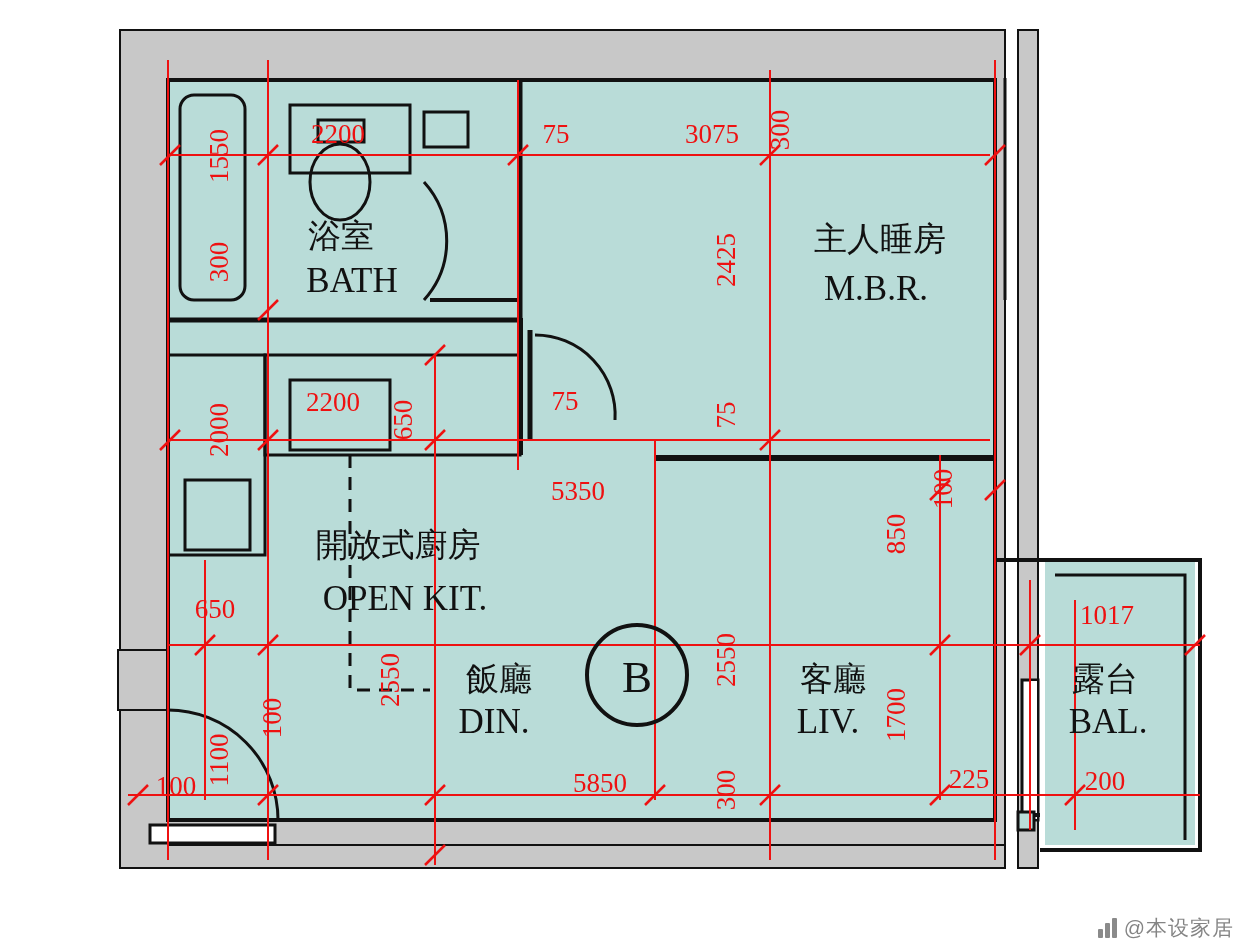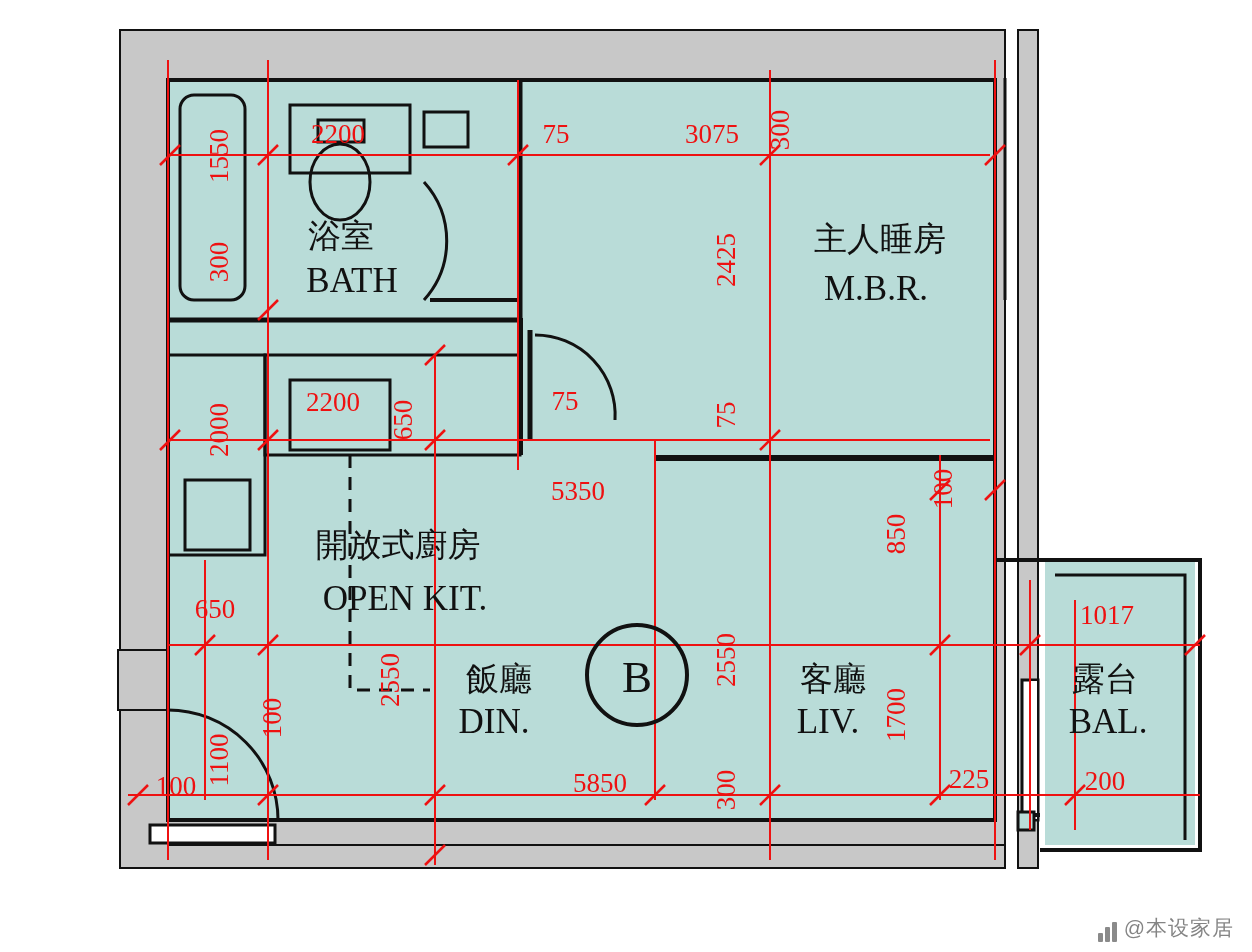--- a/index.html
+++ b/index.html
@@ -4,21 +4,21 @@
 <style>
   html,body{margin:0;padding:0;}
   body{width:1252px;height:952px;background:#ffffff;font-family:"Liberation Serif",serif;overflow:hidden;}
   #stage{position:relative;width:1252px;height:952px;}
   svg{position:absolute;left:0;top:0;}
   .dim{fill:#ee1111;font-family:"Liberation Serif",serif;font-size:27px;}
   .dimv{fill:#ee1111;font-family:"Liberation Serif",serif;font-size:27px;}
   .roomcn{fill:#111;font-family:"Liberation Sans",sans-serif;font-size:33px;}
   .roomen{fill:#111;font-family:"Liberation Serif",serif;font-size:35px;}
   .blabel{fill:#111;font-family:"Liberation Serif",serif;font-size:45px;}
-  .wm{position:absolute;right:18px;bottom:10px;display:flex;align-items:flex-end;gap:7px;opacity:.62;}
+  .wm{position:absolute;right:18px;bottom:10px;display:flex;align-items:center;gap:7px;opacity:.62;}
   .wm .bars{display:flex;align-items:flex-end;gap:2px;height:20px;}
   .wm .bars i{display:block;width:5px;background:#444;border-radius:1px;}
   .wm .txt{font-family:"Liberation Sans",sans-serif;font-size:21px;color:#3a3a3a;letter-spacing:1px;}
 </style>
 </head>
 <body>
 
 <div id="stage">
 
   <svg width="1252" height="952" viewBox="0 0 1252 952">

